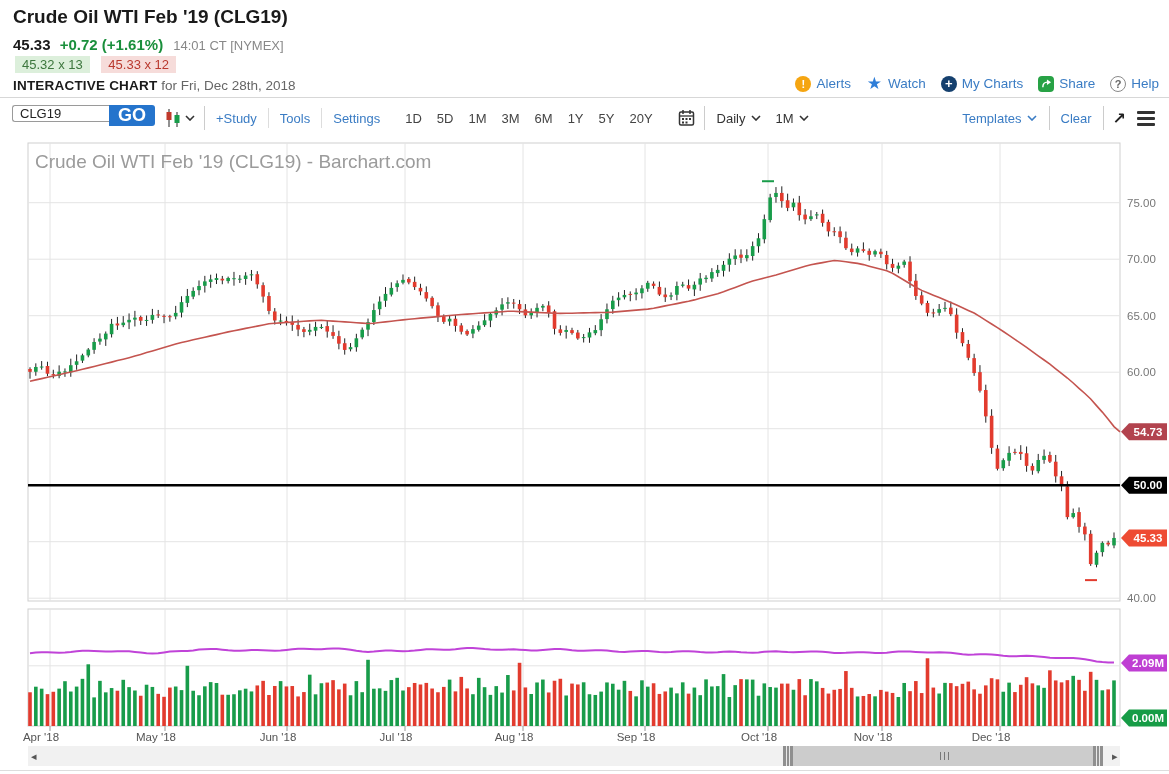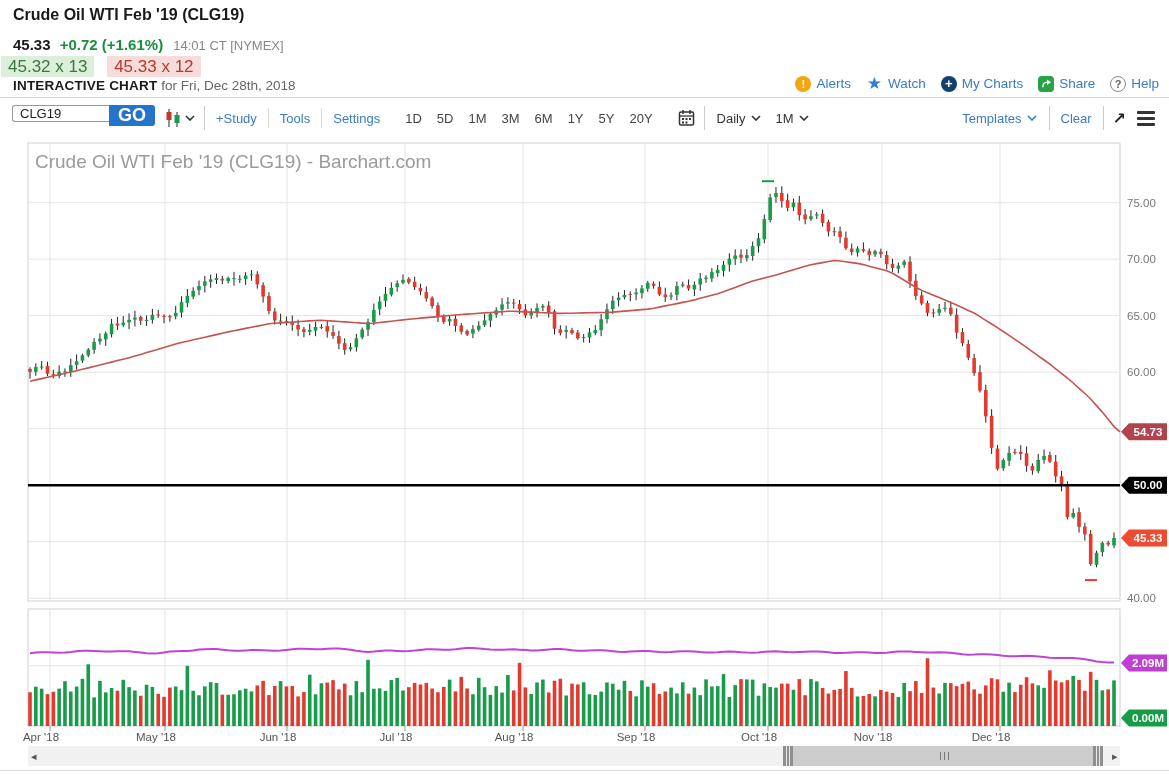--- a/index.html
+++ b/index.html
@@ -1,24 +1,24 @@
 <!DOCTYPE html>
 <html><head>
 <meta charset="utf-8">
 <style>
   html,body{margin:0;padding:0;background:#fff;}
   .app{position:relative;width:1169px;height:774px;background:#fff;overflow:hidden;
        font-family:"Liberation Sans","DejaVu Sans",sans-serif;color:#222;}
   
-  .page-title{position:absolute;top:6px;left:13px;font-size:16px;font-weight:bold;color:#1a1a1a;}
+  .page-title{position:absolute;top:6px;left:13px;font-size:19px;font-weight:bold;color:#1a1a1a;}
   .price-row{position:absolute;top:36px;left:13px;font-size:15px;}
   .last-price{font-weight:bold;color:#1a1a1a;}
   .price-change{font-weight:bold;color:#1a8f3c;margin-left:5px;}
   .quote-time{font-size:13px;color:#888;margin-left:6px;}
-  .badge-row{position:absolute;top:57px;left:1px;font-size:17px;}
+  .badge-row{position:absolute;top:57px;left:15px;font-size:13px;}
   .bid-badge{background:#dcefdb;color:#3c763d;padding:1px 7px;margin-right:8px;}
   .ask-badge{background:#f6dcda;color:#b9392e;padding:1px 7px;}
   .ic-row{position:absolute;top:78px;left:13px;font-size:13.5px;text-align:center;}
   .ic-label{font-weight:bold;color:#1a1a1a;letter-spacing:.2px;}
   .ic-suffix{color:#666;}
   .header-links{position:absolute;top:75px;right:10px;display:flex;align-items:center;gap:15px;font-size:13.5px;}
   .hlink{display:flex;align-items:center;gap:5px;color:#3a7cc4;cursor:pointer;}
   .ico{display:inline-flex;align-items:center;justify-content:center;width:16px;height:16px;border-radius:50%;
        font-size:11px;font-weight:bold;color:#fff;flex:0 0 auto;}
   .ico-alert{background:#f5a511;}

